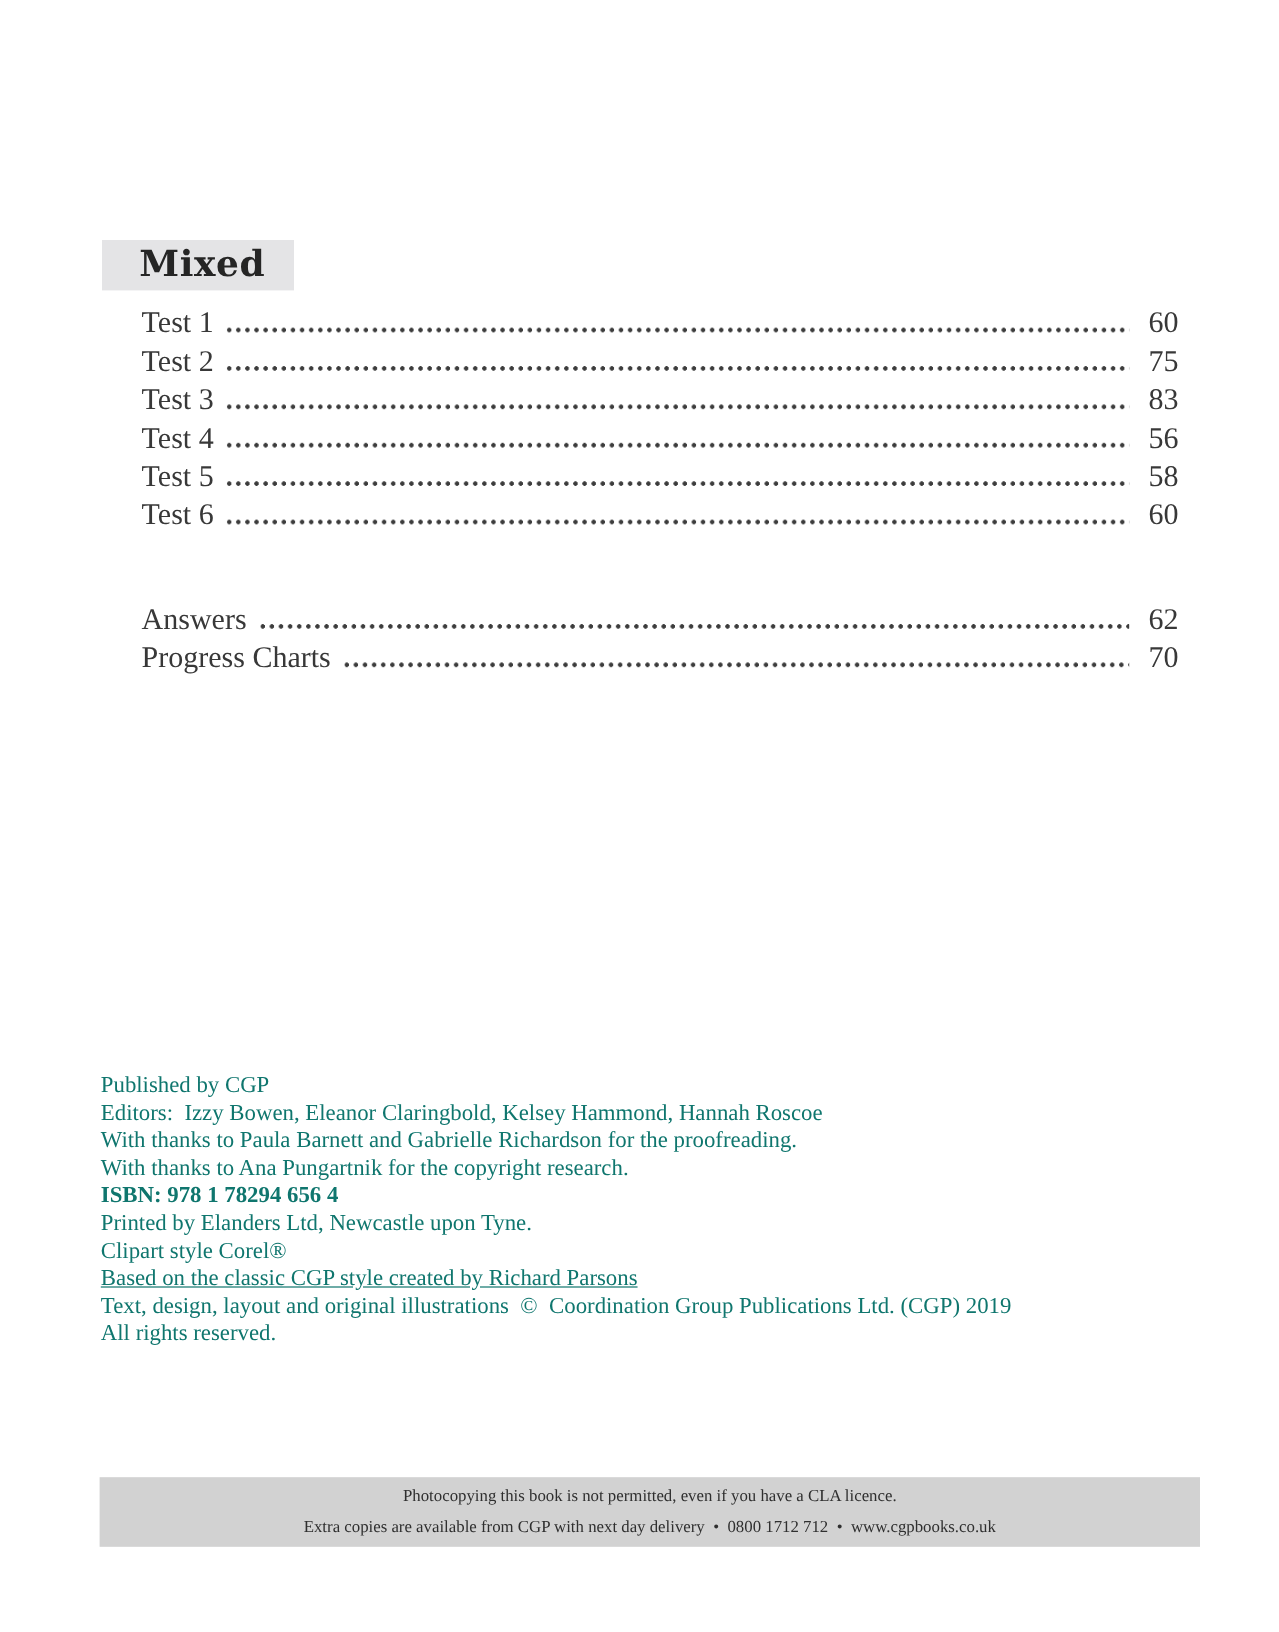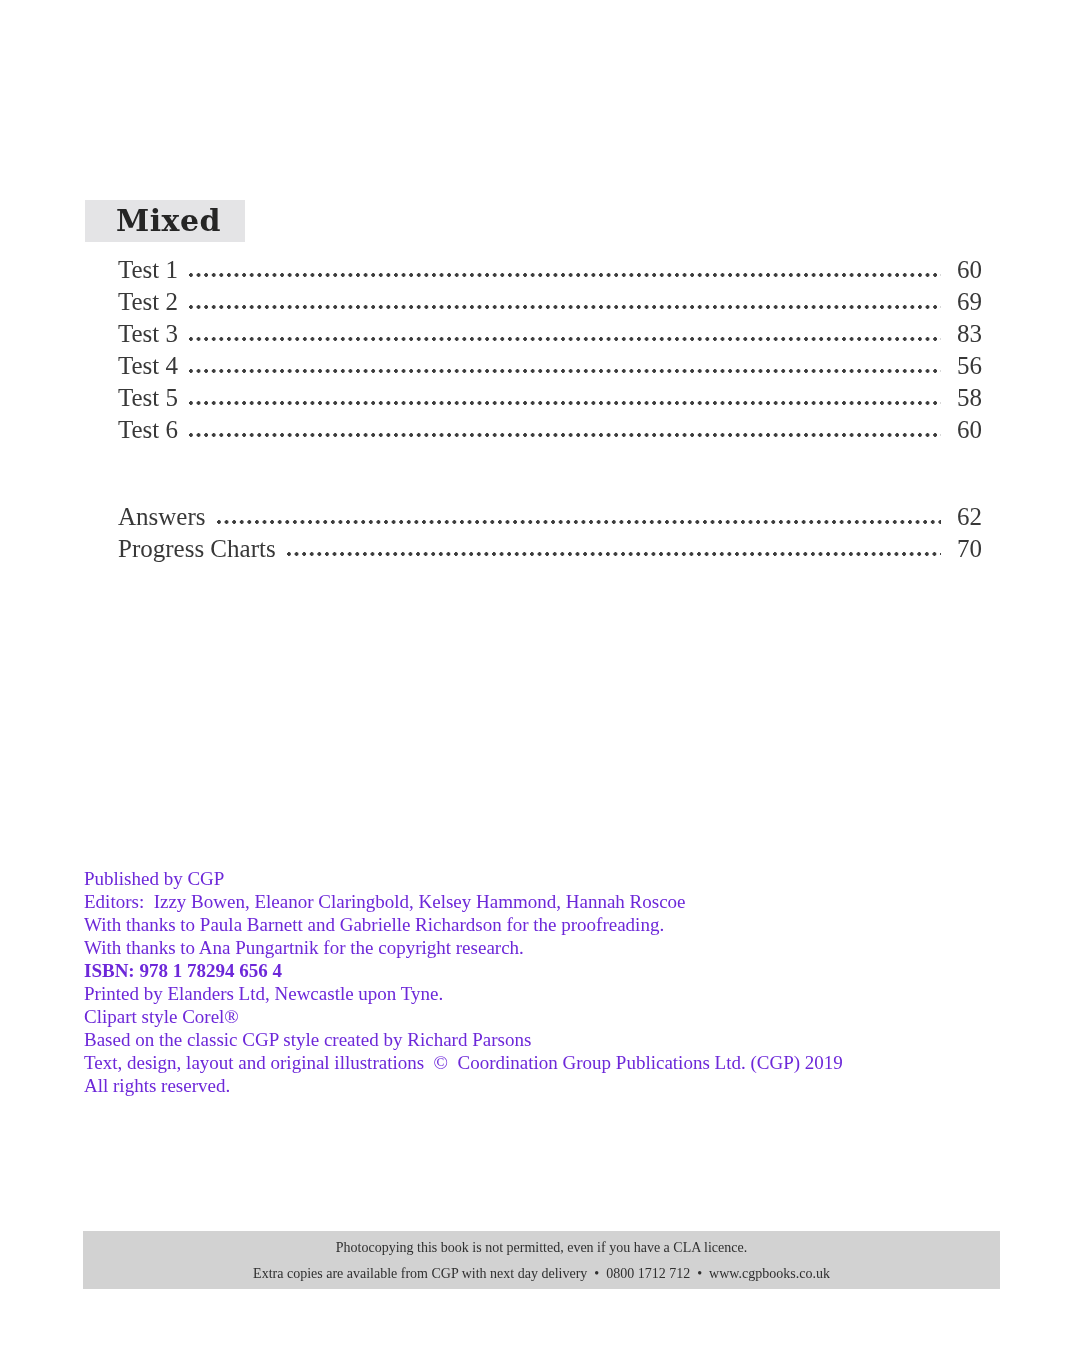--- a/index.html
+++ b/index.html
@@ -66,32 +66,32 @@
     min-width: 32px;
     text-align: right;
     color: #383838;
   }
   .toc-extras { margin-top: 55px; }
 
   
   .pub-info {
     position: absolute;
     left: 84px;
-    top: 852px;
+    top: 878px;
     width: 900px;
     font-size: 19px;
-    color: #6d28d9;
+    color: #0f766e;
   }
   .pub-info p { margin: 0; line-height: 23px; }
   .m-published { margin-bottom: 10px; }
   .m-editors { margin-bottom: 25px; }
   .m-thanks1 { margin-bottom: 8px; }
   .m-thanks2 { margin-bottom: 9px; }
   .m-isbn { margin-bottom: 27px; font-weight: bold; }
-  .m-based { margin-bottom: 12px; }
+  .m-based { margin-bottom: 12px; text-decoration: underline; }
 
   
   .footer-box {
     position: absolute;
     left: 83px;
     top: 1216px;
     width: 917px;
     height: 58px;
     background: #d2d2d2;
     text-align: center;
@@ -113,21 +113,21 @@
   <div class="toc">
     <div class="toc-tests">
       <div class="toc-row">
         <span class="toc-label">Test 1</span>
         <span class="toc-leader"></span>
         <span class="toc-page">60</span>
       </div>
       <div class="toc-row">
         <span class="toc-label">Test 2</span>
         <span class="toc-leader"></span>
-        <span class="toc-page">69</span>
+        <span class="toc-page">75</span>
       </div>
       <div class="toc-row">
         <span class="toc-label">Test 3</span>
         <span class="toc-leader"></span>
         <span class="toc-page">83</span>
       </div>
       <div class="toc-row">
         <span class="toc-label">Test 4</span>
         <span class="toc-leader"></span>
         <span class="toc-page">56</span>

